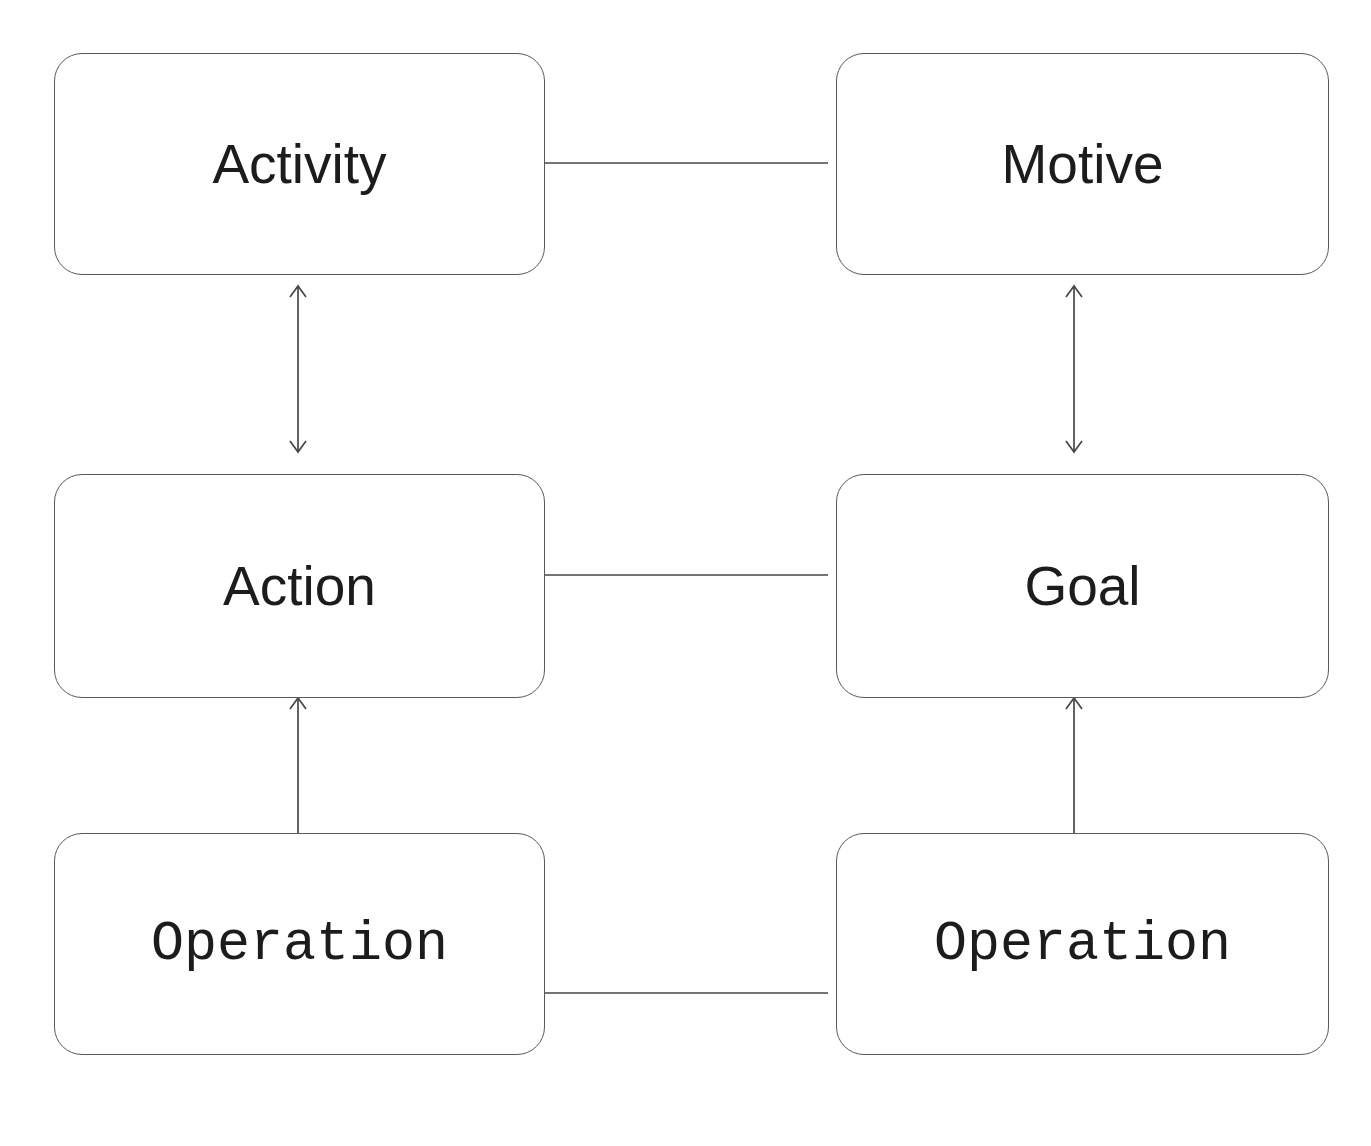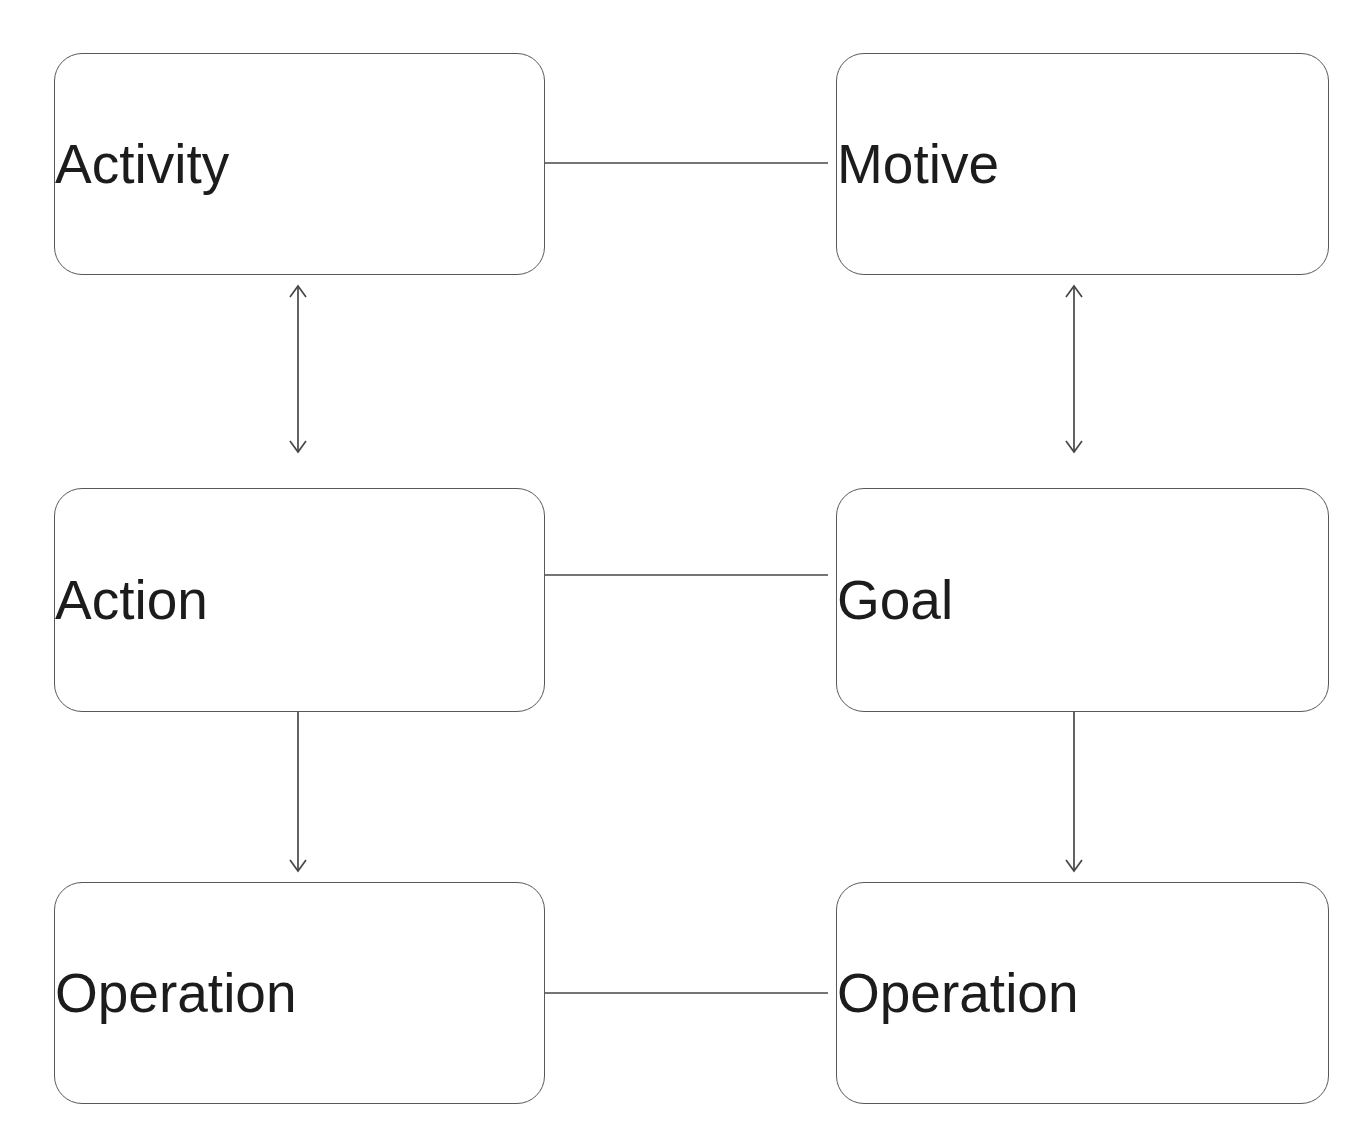--- a/index.html
+++ b/index.html
@@ -27,34 +27,35 @@
     stroke-width: 1.7;
   }
   .node {
     position: absolute;
     box-sizing: border-box;
     background: #ffffff;
     border: 1.6px solid #595959;
     border-radius: 28px;
     display: flex;
     align-items: center;
+    justify-content: center;
   }
   .node-label {
     font-size: 55px;
     font-weight: 400;
     color: #1c1c1c;
     letter-spacing: 0px;
     white-space: nowrap;
   }
   
   .col-left  { left: 54px;  width: 491px; }
   .col-right { left: 828px; width: 493px; margin-left: 8px; }
   .row-1 { top: 53px;  height: 222px; }
-  .row-2 { top: 488px; height: 224px; }
-  .row-3 { top: 882px; height: 222px; }
+  .row-2 { top: 474px; height: 224px; }
+  .row-3 { top: 833px; height: 222px; font-family: Liberation Mono, monospace; }
 </style>
 </head>
 <body>
 
 <div class="diagram">
 
   <svg class="connectors" viewBox="0 0 1371 1146" xmlns="http://www.w3.org/2000/svg">
     <defs>
       <marker id="arrow-end" markerUnits="userSpaceOnUse" markerWidth="26" markerHeight="26" refX="9" refY="0" orient="auto" viewBox="-13 -13 26 26">
         <path d="M -2,-8 L 9,0 L -2,8" fill="none" stroke="#474747" stroke-width="1.7"></path>

